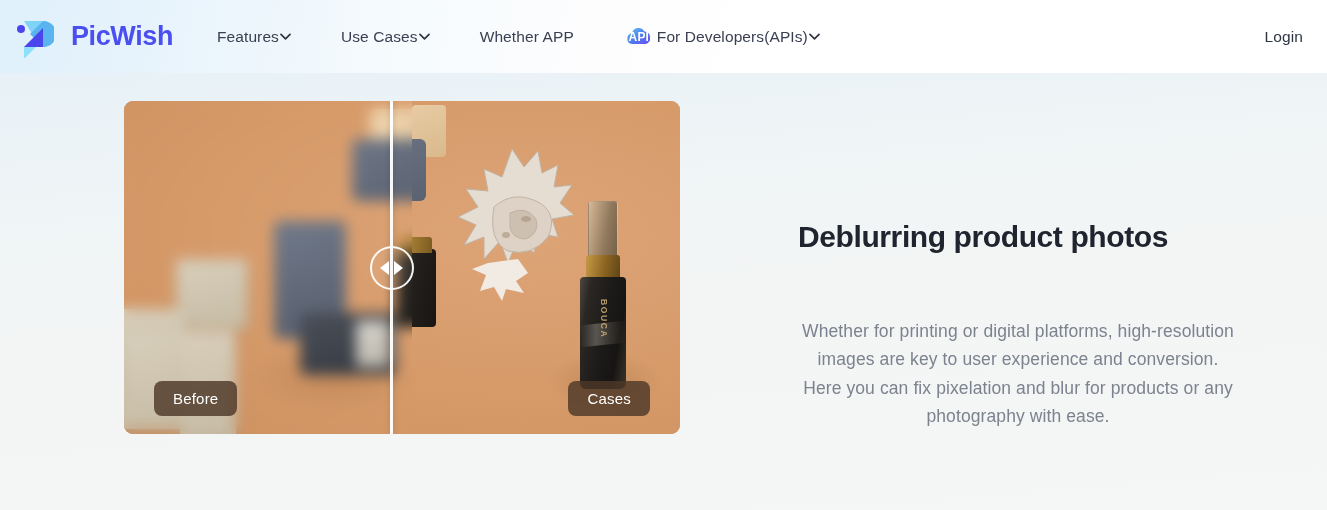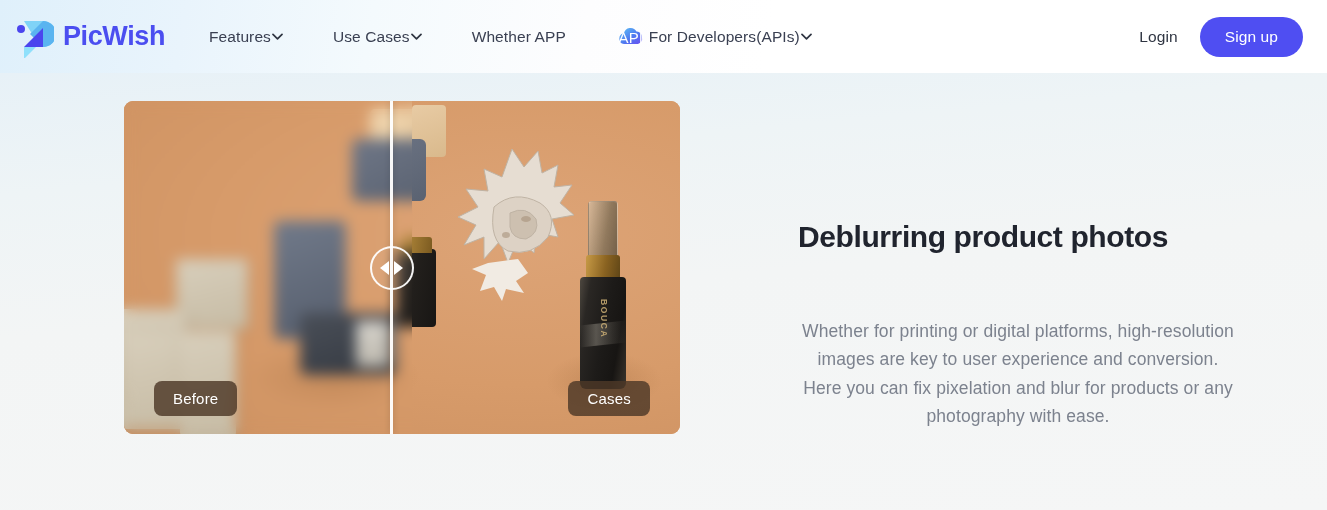--- a/index.html
+++ b/index.html
@@ -13,21 +13,21 @@
   
   .header {
     position:relative;
     width:1327px; height:73px;
     background: linear-gradient(100deg, #dff0fb 0%, #e9f4fc 14%, #f4fafd 28%, #fdfdfe 44%, #ffffff 58%, #ffffff 100%);
     display:flex; align-items:center;
     padding:0 24px 0 12px;
     z-index:10;
   }
 
-  .brand { display:flex; align-items:center; gap:9px; margin-right:44px; }
+  .brand { display:flex; align-items:center; gap:17px; margin-right:44px; }
   .logo-mark { width:42px; height:42px; position:relative; flex:none; }
   .brand-name {
     font-size:27px; font-weight:700; color:#4b4ef0;
     letter-spacing:-0.4px; line-height:1;
   }
 
   .nav { display:flex; align-items:center; flex:1; height:100%; }
   .nav-item {
     display:flex; align-items:center; gap:1px;
     font-size:15.5px; color:#3a4052;
@@ -39,21 +39,21 @@
   .chev { display:block; width:11px; height:7px; flex:none; }
   .chev svg { display:block; }
 
   .api-badge {
     width:30px; height:19px; position:relative; flex:none;
     margin-right:2px;
   }
   .api-badge .api-text {
     position:absolute; inset:0;
     display:flex; align-items:center; justify-content:center;
-    font-size:15px; font-weight:400; color:#fff;
+    font-size:12px; font-weight:700; color:#fff;
     letter-spacing:0.2px; padding-top:1px;
   }
 
   .header-right { display:flex; align-items:center; gap:22px; margin-left:auto; }
   .login-link {
     font-size:15.5px; color:#2f3542; cursor:pointer;
     letter-spacing:0.1px;
   }
   .signup-btn {
     background:#4f4ef2; color:#fff;
@@ -308,21 +308,20 @@
         <svg viewBox="0 0 11 7" width="11" height="7">
             <path d="M1 1.4L5.5 5.8L10 1.4" stroke="#2f3542" stroke-width="1.7" fill="none" stroke-linecap="round" stroke-linejoin="round"></path>
           </svg>
       </span>
     </div>
 
   </nav>
 
   <div class="header-right">
     <span class="login-link">Login</span>
-    <button class="signup-btn">Sign up</button>
   </div>
 
 </header>
 
 <main class="main">
 
   <section class="compare">
 
     <div class="pane-after">
       <div class="scene-wrap">

